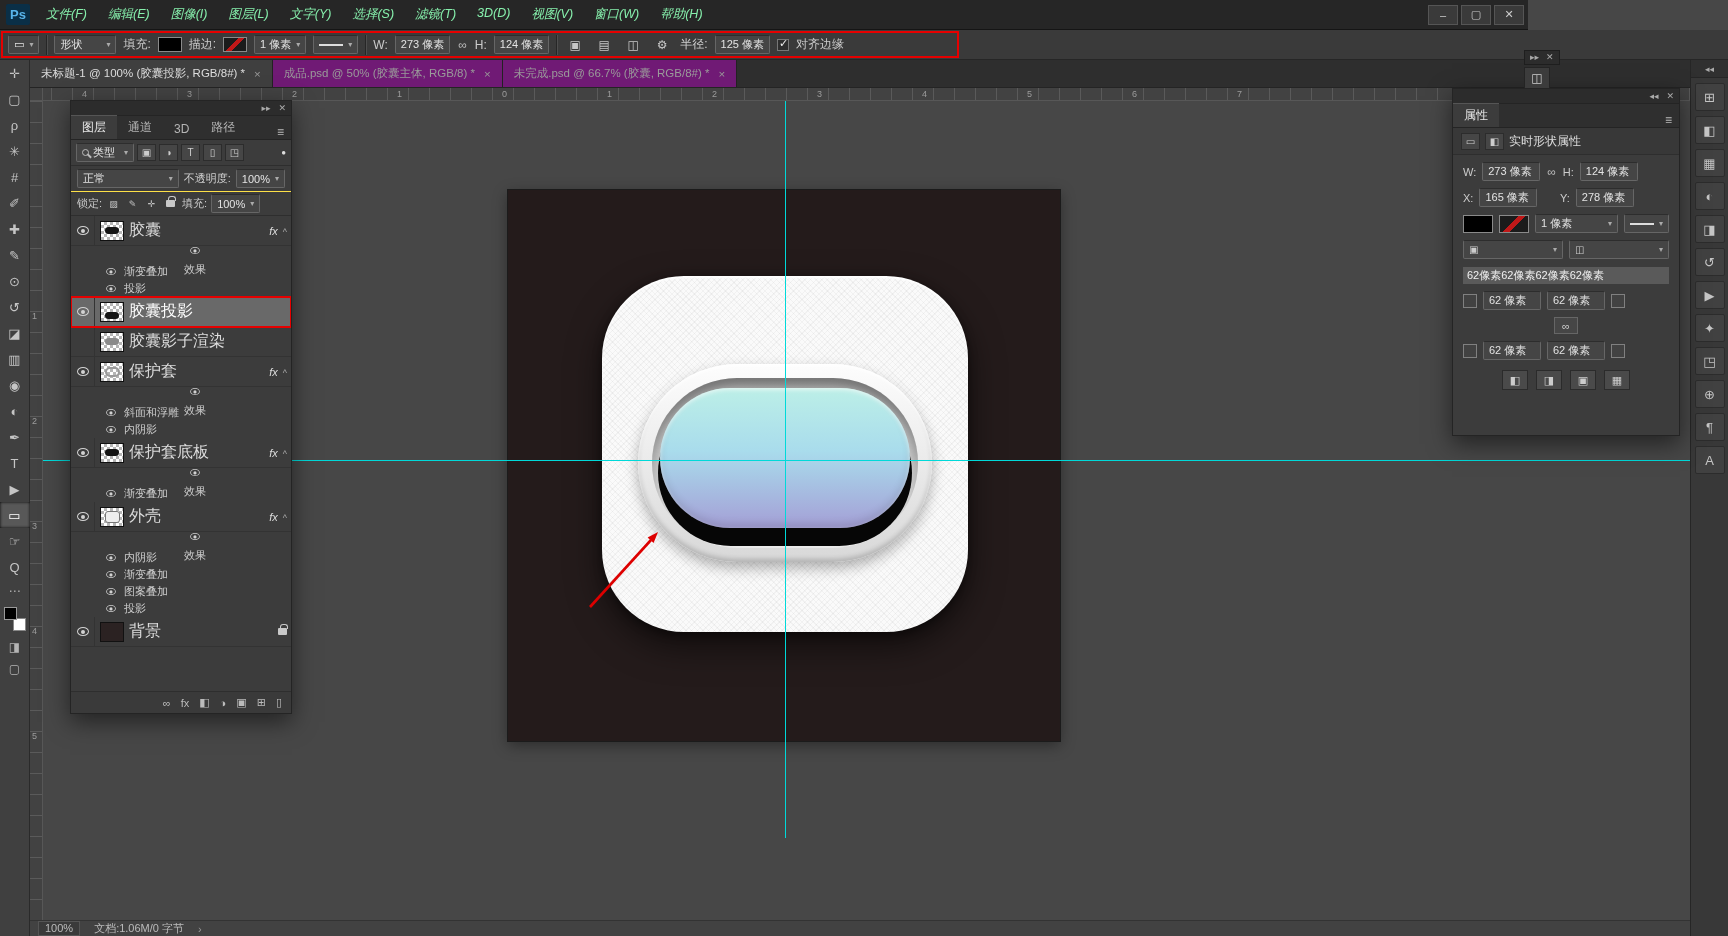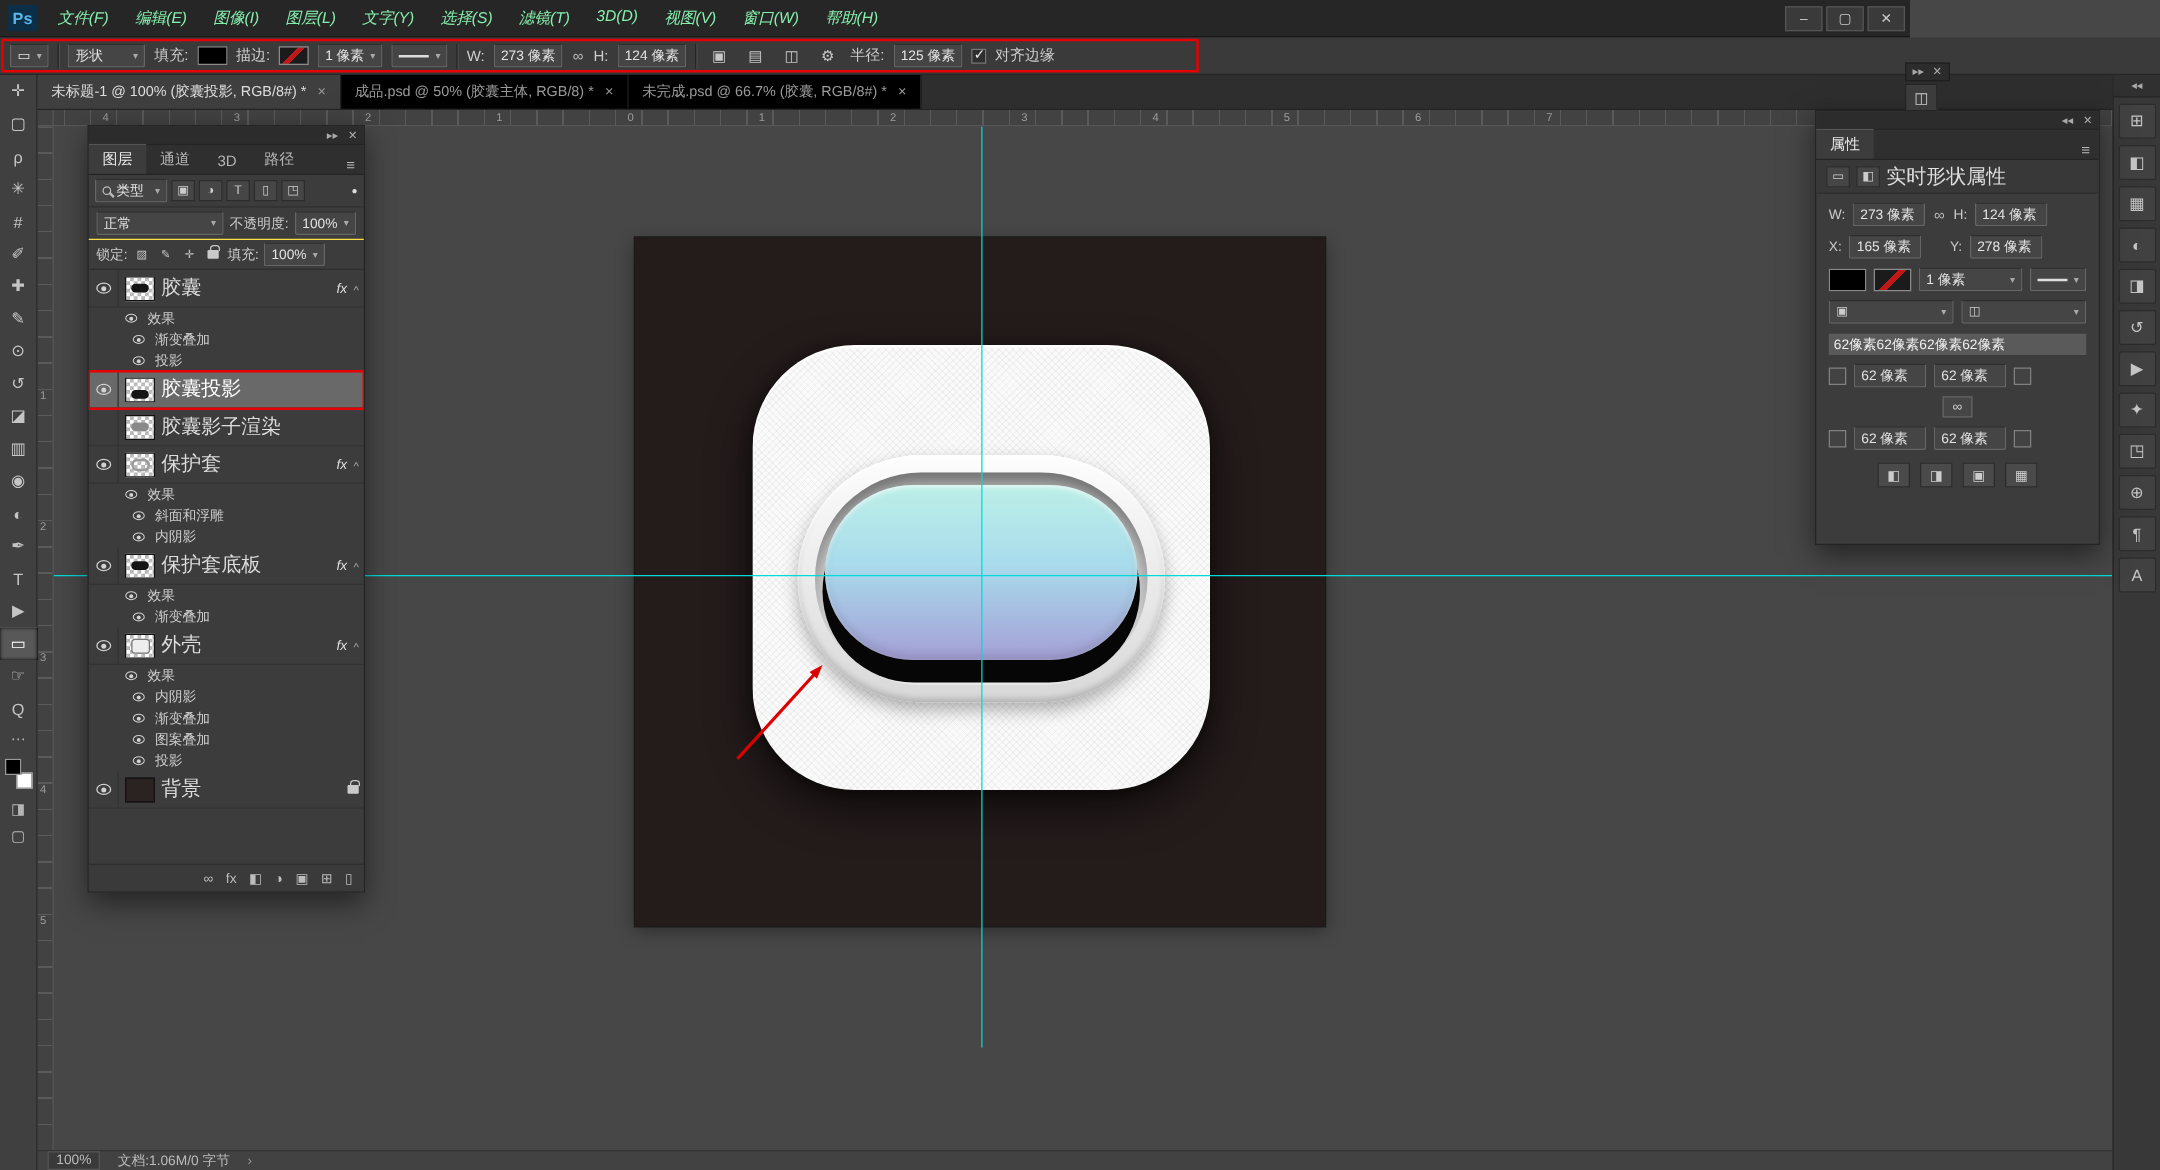--- a/index.html
+++ b/index.html
@@ -37,21 +37,21 @@
   .obicon{width:22px;height:20px;display:flex;align-items:center;justify-content:center;
           color:#c8c8c8;font-size:12px;}
   .cb{width:12px;height:12px;background:#2e2e2e;border:1px solid #777;position:relative;flex:none;}
   .cb.on::after{content:"✓";position:absolute;left:1px;top:-3px;font-size:11px;color:#efefef;}
   .anno-options{position:absolute;left:1px;top:31px;width:958px;height:27px;border:2px solid #e60000;
                 z-index:40;pointer-events:none;}
 
   
   .tabbar{position:absolute;left:30px;top:60px;right:0;height:28px;background:#2e2e2e;
           border-bottom:1px solid #242424;display:flex;align-items:stretch;}
-  .tab{display:flex;align-items:center;gap:9px;padding:0 11px;background:#000000;
+  .tab{display:flex;align-items:center;gap:9px;padding:0 11px;background:#701a75;
        border-right:1px solid #222;color:#9a9a9a;font-size:11.5px;white-space:nowrap;}
   .tab.active{background:#3f3f3f;color:#ddd;}
   .tclose{color:#999;}
   .tclose::after{content:"×";}
 
   
   .toolstrip{position:absolute;left:0;top:60px;width:30px;bottom:0;background:#404040;
              border-right:1px solid #2a2a2a;z-index:12;display:flex;flex-direction:column;align-items:center;}
   .tool{width:30px;height:26px;display:flex;align-items:center;justify-content:center;
         color:#c5c5c5;font-size:13px;flex:none;}
@@ -140,31 +140,31 @@
   .tp.low{margin-top:8px;}
   .tp.faint{background:#8a8a8a;}
   .tring{width:15px;height:10px;border-radius:5px;border:2px solid #9a9a9a;background:transparent;}
   .trect{width:15px;height:12px;border-radius:3px;background:#eee;border:1px solid #777;}
   .lname{flex:1;font-size:16px;color:#ddd;white-space:nowrap;overflow:hidden;}
   .lrow.selected .lname{color:#fff;}
   .fxtag{font-style:italic;font-size:11px;color:#ddd;flex:none;}
   .fxcol{flex:none;color:#aaa;}
   .fxcol::after{content:"^";font-size:9px;}
   .erow{display:flex;align-items:center;height:17px;gap:7px;padding-left:34px;font-size:11px;color:#ccc;}
-  .erow.head{padding-left:28px;}
+  .erow.head{padding-left:28px;flex-direction:column;}
   .erow .eye{transform:scale(.8);}
   .lbottom{display:flex;align-items:center;justify-content:flex-end;gap:10px;height:22px;
            border-top:1px solid #2e2e2e;background:#3a3a3a;padding:0 9px;}
   .bi{font-size:11px;color:#bbb;font-style:normal;}
 
   .props-panel{position:absolute;left:1452px;top:88px;width:228px;height:348px;z-index:20;
                display:flex;flex-direction:column;}
   .ptitle{display:flex;align-items:center;gap:5px;height:27px;padding:0 8px;
           border-bottom:1px solid #2e2e2e;background:#383838;}
-  .ptitletext{font-size:16px;color:#ddd;text-align:center;}
+  .ptitletext{font-size:12px;color:#ddd;text-align:center;}
   .prow{display:flex;align-items:center;gap:6px;padding:0 10px;margin-top:7px;}
   .prow.center{justify-content:center;}
   .plbl{font-size:11px;color:#ccc;flex:none;}
   .pw{width:58px;}
   .summaryrow{margin:8px 10px 0;background:#5a5a5a;color:#f0f0f0;font-size:11px;padding:1px 4px;
               white-space:nowrap;overflow:hidden;}
   .cornerbox{width:14px;height:14px;border:1px solid #808080;background:#424242;flex:none;}
   .linkbtn{min-width:24px;height:17px;border:1px solid #666;background:#464646;color:#ccc;font-size:11px;
            display:inline-flex;align-items:center;justify-content:center;}
   .prow.actions{justify-content:center;gap:8px;margin-top:10px;}

